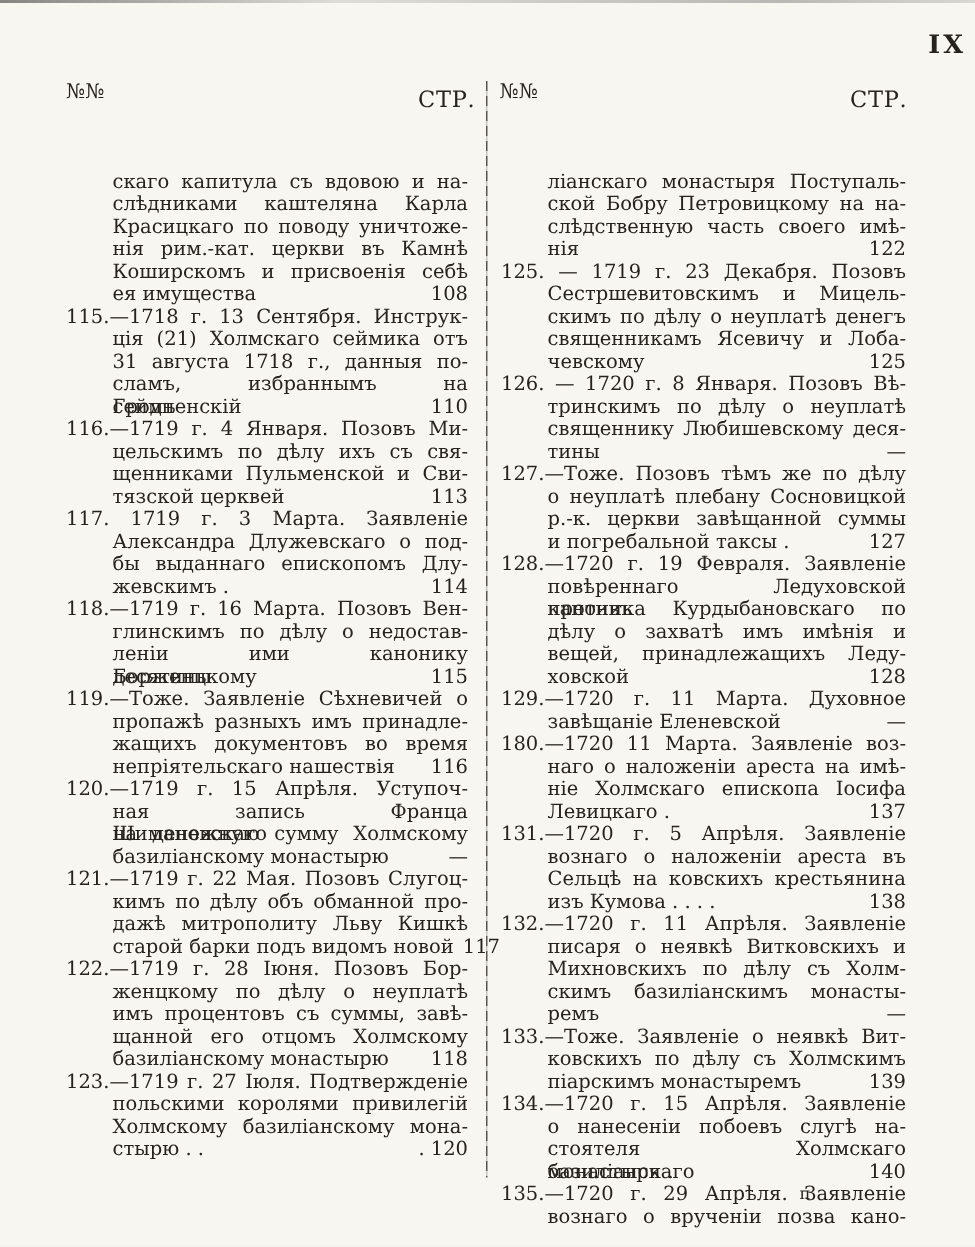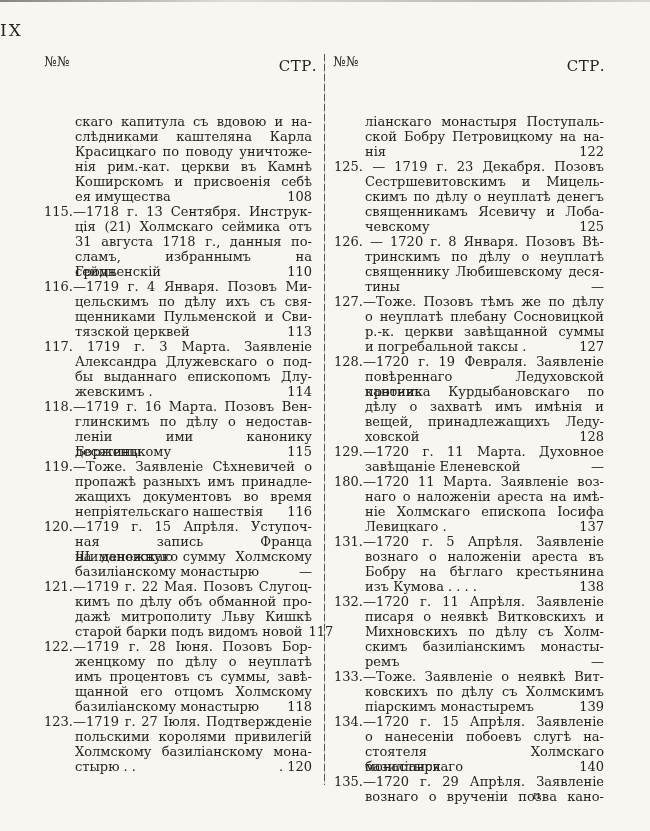--- a/index.html
+++ b/index.html
@@ -11,22 +11,22 @@
   .sheet{
     position:relative;width:650px;height:831px;overflow:hidden;
     background:#f7f6f1;
     color:#26231f;
   }
   .sheet::before{ 
     content:"";position:absolute;top:0;left:0;right:0;height:2px;
     background:linear-gradient(to right, rgba(40,40,38,.55), rgba(40,40,38,.12) 35%, rgba(40,40,38,.30) 80%, rgba(40,40,38,.15));
   }
   .roman{
-    position:absolute;top:20px;left:0;width:644px;text-align:left;
-    font-size:17px;letter-spacing:2px;
+    position:absolute;top:20px;left:0;width:644px;text-align:right;
+    font-size:17px;letter-spacing:2px;font-weight:bold;
   }
   .hdr-no{position:absolute;top:53px;font-size:13.5px;}
   .hdr-str{position:absolute;top:57px;font-size:15px;letter-spacing:.5px;text-align:right;width:70px;}
   .hdr-no-left{left:44px;}
   .hdr-str-left{left:247px;}
   .hdr-no-right{left:333px;}
   .hdr-str-right{left:535px;}
   .divider{
     position:absolute;left:324px;top:54px;width:1px;height:731px;
     background:repeating-linear-gradient(to bottom,#57544e 0 7px,rgba(87,84,78,.30) 7px 10px);
@@ -148,20 +148,21 @@
         <div class="line ind pl">
           <span class="lt">стырю . .</span>
           <span class="pg">. 120</span>
         </div>
       </div>
     </div>
   <div class="col col-right" id="col1">
       <div class="entry">
         <div class="line ind just">ліанскаго монастыря Поступаль-</div>
         <div class="line ind just">ской Бобру Петровицкому на на-</div>
+        <div class="line ind just">слѣдственную часть своего имѣ-</div>
         <div class="line ind pl">
           <span class="lt">нія</span>
           <span class="pg">122</span>
         </div>
       </div>
       <div class="entry">
         <div class="line just">125. — 1719 г. 23 Декабря. Позовъ</div>
         <div class="line ind just">Сестршевитовскимъ и Мицель-</div>
         <div class="line ind just">скимъ по дѣлу о неуплатѣ денегъ</div>
         <div class="line ind just">священникамъ Ясевичу и Лоба-</div>
@@ -211,21 +212,21 @@
         <div class="line ind just">наго о наложеніи ареста на имѣ-</div>
         <div class="line ind just">ніе Холмскаго епископа Іосифа</div>
         <div class="line ind pl">
           <span class="lt">Левицкаго .</span>
           <span class="pg">137</span>
         </div>
       </div>
       <div class="entry">
         <div class="line just">131.—1720 г. 5 Апрѣля. Заявленіе</div>
         <div class="line ind just">вознаго о наложеніи ареста въ</div>
-        <div class="line ind just">Бобру на бѣглаго крестьянина</div>
+        <div class="line ind just">Сельцѣ на ковскихъ крестьянина</div>
         <div class="line ind pl">
           <span class="lt">изъ Кумова .   .   .   .</span>
           <span class="pg">138</span>
         </div>
       </div>
       <div class="entry">
         <div class="line just">132.—1720 г. 11 Апрѣля. Заявленіе</div>
         <div class="line ind just">писаря о неявкѣ Витковскихъ и</div>
         <div class="line ind just">Михновскихъ по дѣлу съ Холм-</div>
         <div class="line ind just">скимъ базиліанскимъ монасты-</div>

